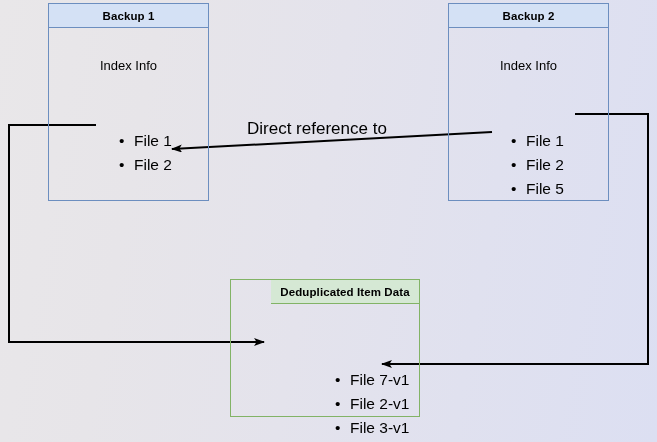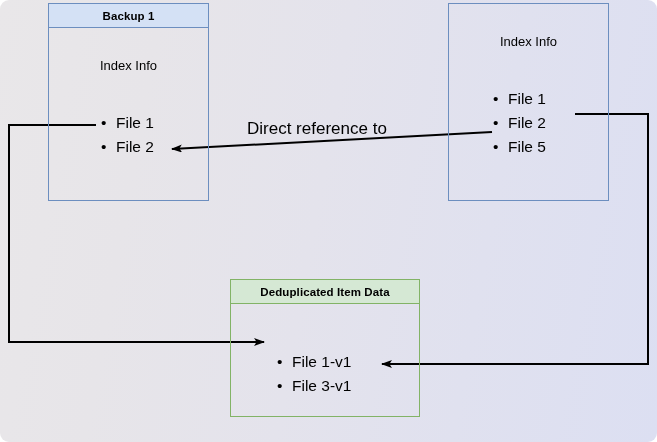--- a/index.html
+++ b/index.html
@@ -10,21 +10,20 @@
     width: 657px;
     height: 442px;
     font-family: "Liberation Sans", sans-serif;
     overflow: hidden;
   }
   #canvas {
     position: relative;
     width: 657px;
     height: 442px;
     background: linear-gradient(100deg, #e9e7e9 0%, #e7e5e9 22%, #e4e3ec 48%, #e0e1ef 72%, #dcdff2 100%);
-    border-radius: 9px;
   }
   svg.layer {
     position: absolute;
     left: 0;
     top: 0;
     width: 657px;
     height: 442px;
     pointer-events: none;
   }
   .box {
@@ -61,21 +60,21 @@
     position: absolute;
     left: 0;
     right: 0;
     top: 30px;
     text-align: center;
     font-size: 13px;
     color: #000;
   }
   ul.file-list {
     position: absolute;
-    margin: 0;
+    margin: 18px;
     padding: 0;
     list-style: none;
   }
   ul.file-list li {
     position: relative;
     font-size: 15.5px;
     line-height: 24px;
     color: #000;
     padding-left: 15px;
     white-space: nowrap;
@@ -85,21 +84,21 @@
     position: absolute;
     left: 0;
     top: 0;
     font-size: 15.5px;
     line-height: 24px;
   }
   #backup1 { left: 48px; top: 3px; width: 161px; height: 198px; }
   #backup1 .file-list { left: 52px; top: 83px; }
   #backup2 { left: 448px; top: 3px; width: 161px; height: 198px; }
   #backup2 .file-list { left: 44px; top: 83px; }
-  #dedup { left: 230px; top: 279px; width: 190px; height: 138px; }
+  #dedup { left: 230px; top: 279px; width: 190px; height: 138px; padding-left: 40px; }
   #dedup .file-list { left: 46px; top: 46px; }
   .ref-label {
     position: absolute;
     left: 247px;
     top: 120px;
     width: 160px;
     text-align: left;
     font-size: 17px;
     line-height: 17px;
     color: #000;
@@ -129,35 +128,37 @@
     <div class="box-body">
       <div class="index-title">Index Info</div>
       <ul class="file-list">
         <li>File 1</li>
         <li>File 2</li>
       </ul>
     </div>
   </div>
 
   <div class="box" id="backup2">
+    <div class="box-header">Backup 2</div>
     <div class="box-body">
       <div class="index-title">Index Info</div>
       <ul class="file-list">
         <li>File 1</li>
         <li>File 2</li>
         <li>File 5</li>
       </ul>
     </div>
   </div>
 
   <div class="box green" id="dedup">
     <div class="box-header">Deduplicated Item Data</div>
     <div class="box-body">
       <ul class="file-list">
-        <li>File 1-v1</li>
+        <li>File 7-v1</li>
+        <li>File 2-v1</li>
         <li>File 3-v1</li>
       </ul>
     </div>
   </div>
 
   <div class="ref-label">
     <div>Direct reference to</div>
   </div>
 
 </div>

